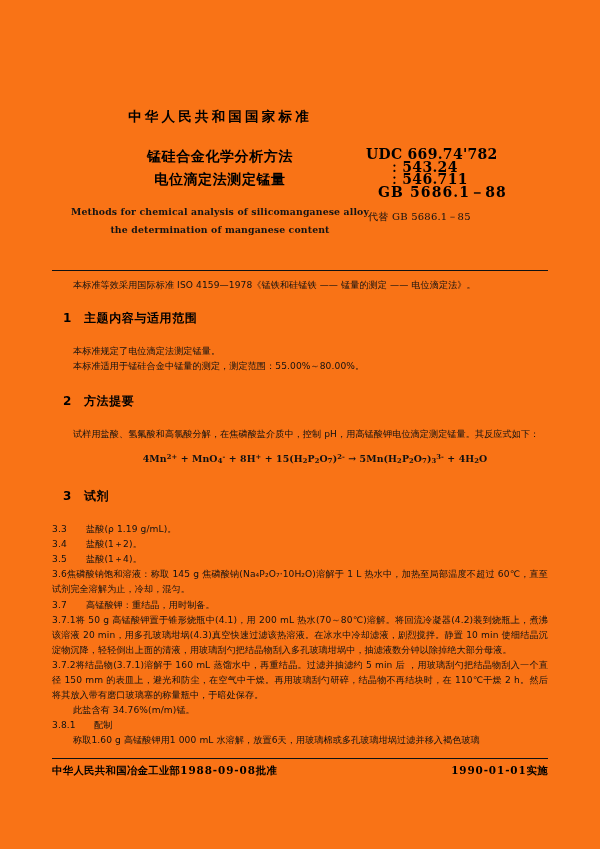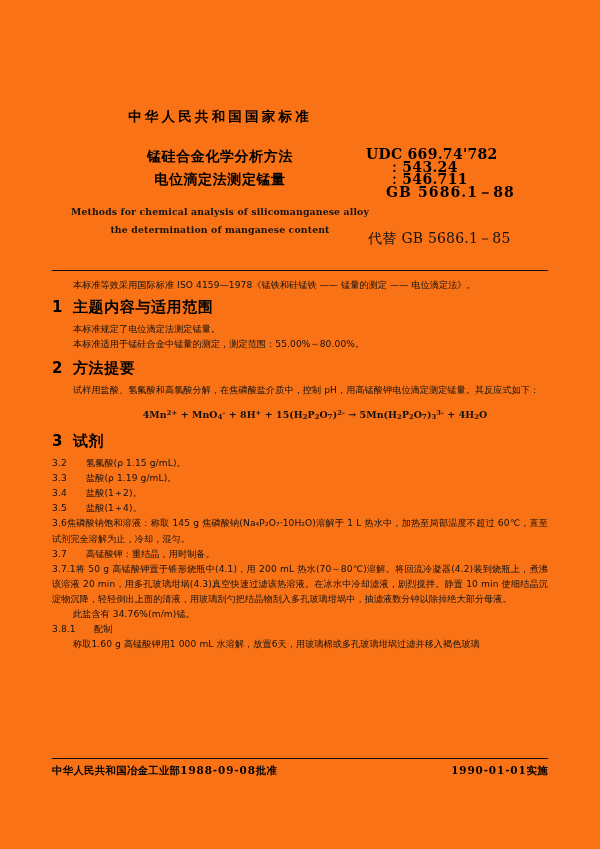--- a/index.html
+++ b/index.html
@@ -73,30 +73,29 @@
     font-family: "DejaVu Serif", "Liberation Serif", serif;
     font-size: 14px;
     font-weight: bold;
     line-height: 12.6px;
     color: #000;
     letter-spacing: 0.3px;
   }
   .udc-block .u1 { padding-left: 0px; }
   .udc-block .u2 { padding-left: 22px; }
   .udc-block .u3 { padding-left: 22px; }
-  .udc-block .u4 { padding-left: 12px; letter-spacing: 1.1px; margin-left: 8px; }
+  .udc-block .u4 { padding-left: 12px; letter-spacing: 1.1px; }
   .replaces {
     position: absolute;
     left: 368px;
     top: 210px;
     width: 180px;
-    font-size: 14px;
+    font-size: 10px;
     color: #111;
     letter-spacing: 0.3px;
-    margin-top: 20px;
   }
   .replaces .rep-code {
     font-family: "DejaVu Serif", "Liberation Serif", serif;
     letter-spacing: 0.2px;
   }
 
   
   .rule-top {
     position: absolute;
     left: 52px;
@@ -127,22 +126,22 @@
   .p {
     margin: 0;
     letter-spacing: 0.1px;
     text-align: justify;
   }
   .indent-1 { text-indent: 21px; }
   .spacer-sm { height: 7px; }
   .spacer-md { height: 9px; }
 
   .sec-head {
-    margin: 0;
-    font-size: 15px;
+    margin: 11px;
+    font-size: 12px;
     font-weight: bold;
     letter-spacing: 0.6px;
     color: #000;
   }
   .sec-head .num {
     display: inline-block;
     width: 21px;
   }
   .sub-head {
     margin: 0;
@@ -253,23 +252,20 @@
 
     <div class="spacer-md"></div>
 
     <p class="sec-head">
       <span class="num">3</span><span>试剂</span>
     </p>
 
     <div class="spacer-sm"></div>
 
     <p class="sub-head">
-      <span class="snum">3.2</span><span>氢氟酸(ρ 1.15 g/mL)。</span>
-    </p>
-    <p class="sub-head">
       <span class="snum">3.3</span><span>盐酸(ρ 1.19 g/mL)。</span>
     </p>
     <p class="sub-head">
       <span class="snum">3.4</span><span>盐酸(1＋2)。</span>
     </p>
     <p class="sub-head">
       <span class="snum">3.5</span><span>盐酸(1＋4)。</span>
     </p>
 
     <p class="p">
@@ -277,20 +273,23 @@
     </p>
 
     <p class="sub-head">
       <span class="snum">3.7</span><span>高锰酸钾：重结晶，用时制备。</span>
     </p>
 
     <p class="p">
       <span class="snum-wide">3.7.1</span><span>将 50 g 高锰酸钾置于锥形烧瓶中(4.1)，用 200 mL 热水(70～80℃)溶解。将回流冷凝器(4.2)装到烧瓶上，煮沸该溶液 20 min，用多孔玻璃坩埚(4.3)真空快速过滤该热溶液。在冰水中冷却滤液，剧烈搅拌。静置 10 min 使细结晶沉淀物沉降，轻轻倒出上面的清液，用玻璃刮勺把结晶物刮入多孔玻璃坩埚中，抽滤液数分钟以除掉绝大部分母液。</span>
     </p>
 
+    <p class="p">
+      <span class="snum-wide">3.7.2</span><span>将结晶物(3.7.1)溶解于 160 mL 蒸馏水中，再重结晶。过滤并抽滤约 5 min 后 ，用玻璃刮勺把结晶物刮入一个直径 150 mm 的表皿上，避光和防尘，在空气中干燥。再用玻璃刮勺研碎，结晶物不再结块时，在 110℃干燥 2 h。然后将其放入带有磨口玻璃塞的称量瓶中，于暗处保存。</span>
+    </p>
 
     <p class="p indent-1">此盐含有 34.76%(m/m)锰。</p>
 
 
     <p class="sub-head">
       <span class="snum-wide">3.8.1</span><span>配制</span>
     </p>
 
     <p class="p indent-1">称取1.60 g 高锰酸钾用1 000 mL 水溶解，放置6天，用玻璃棉或多孔玻璃坩埚过滤并移入褐色玻璃</p>
 

